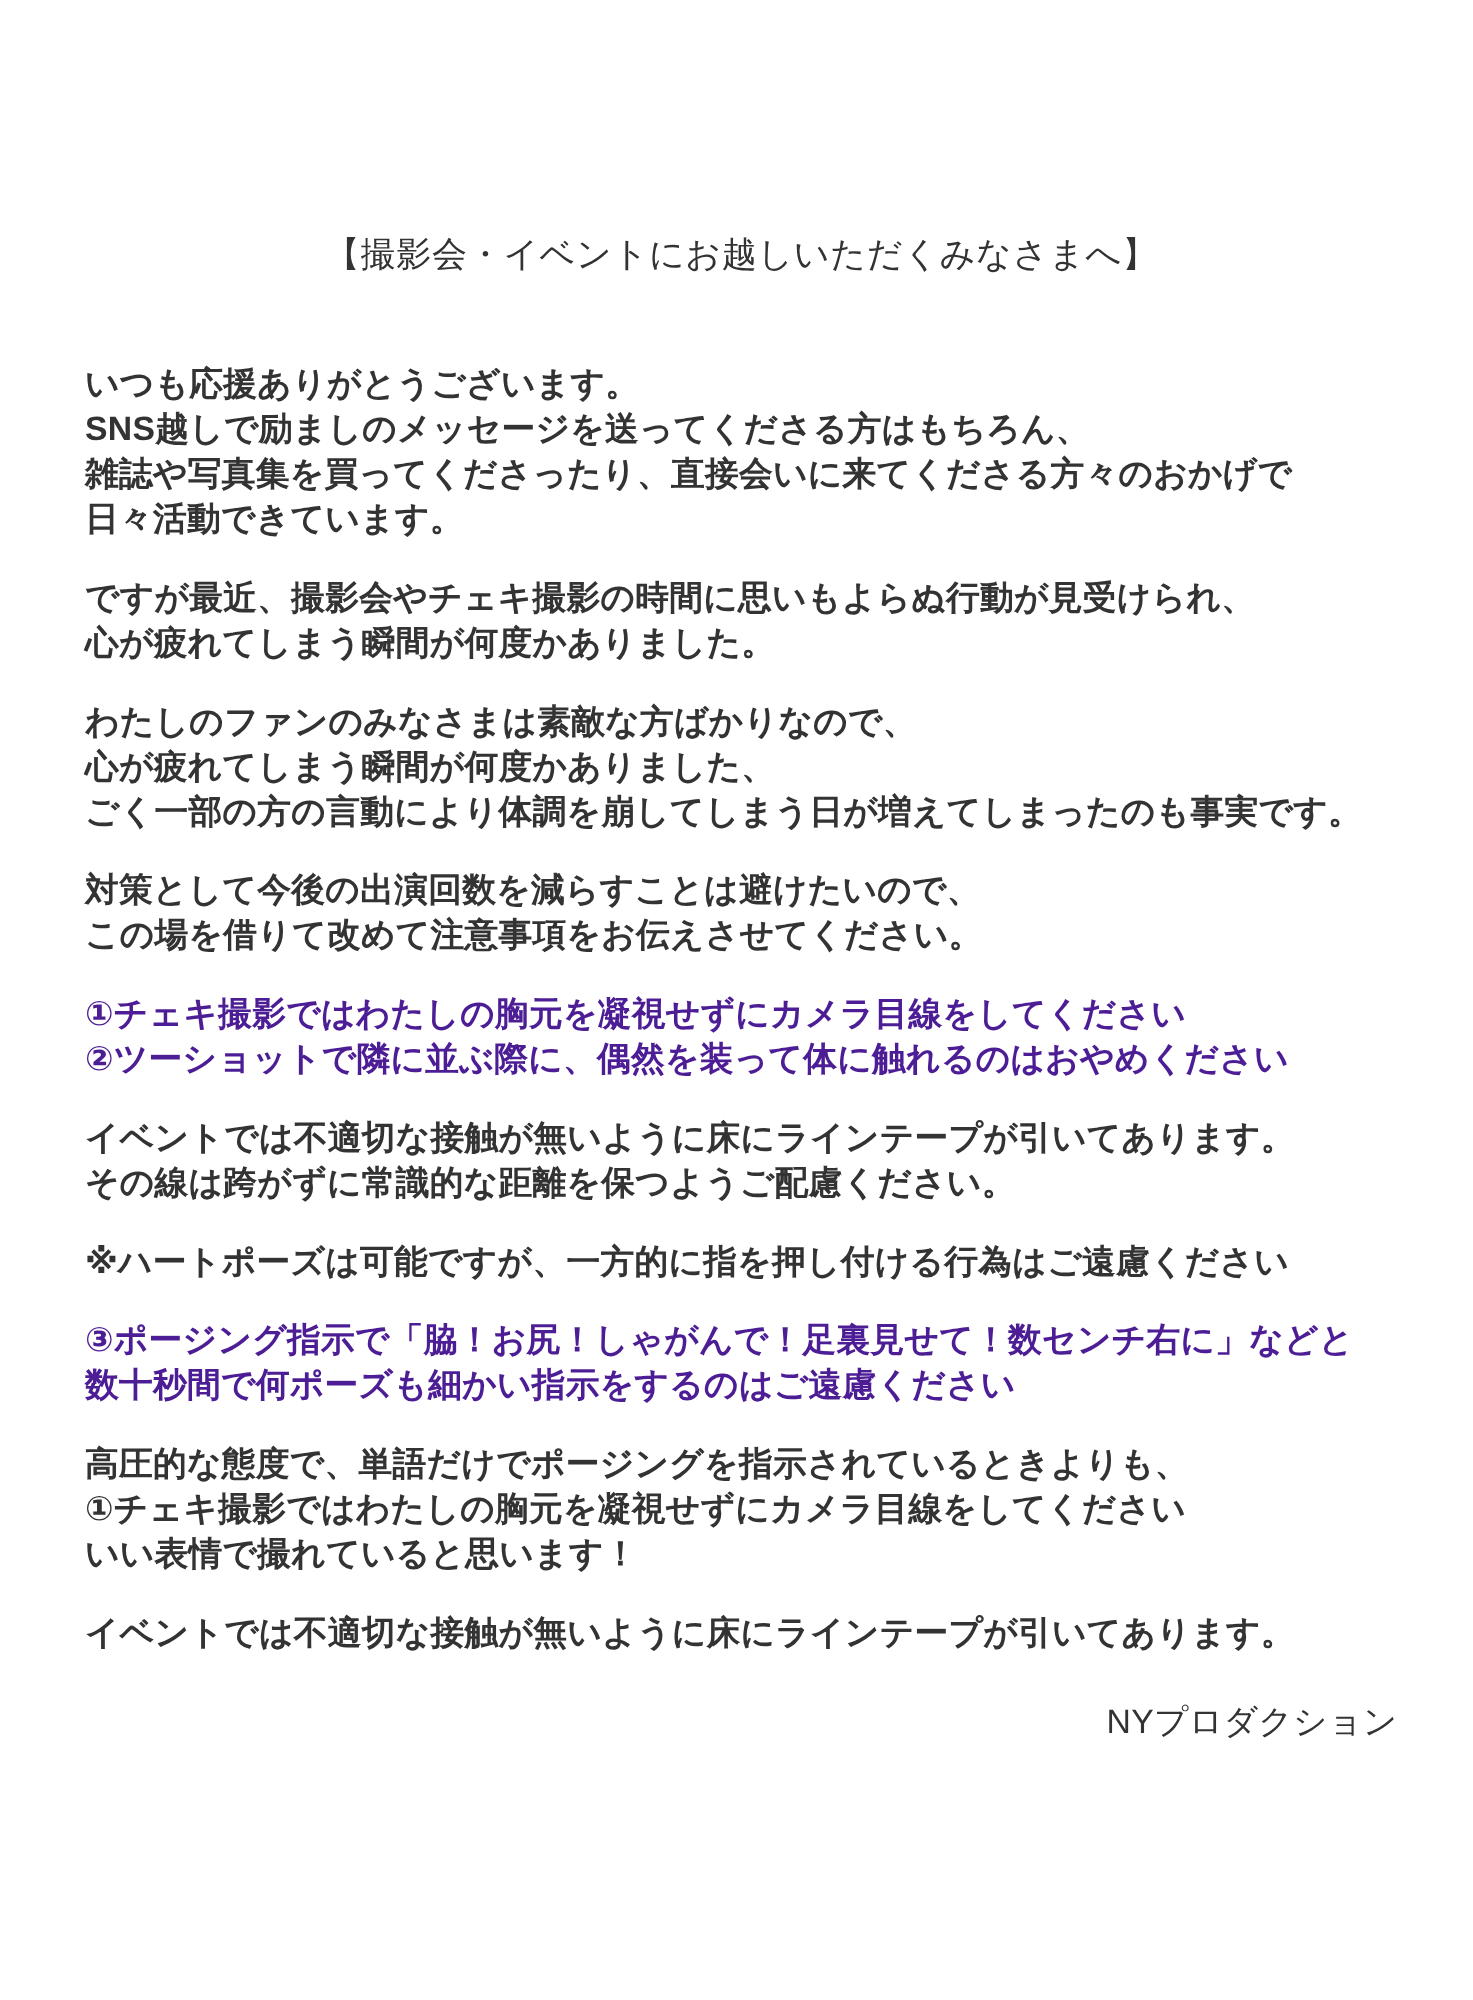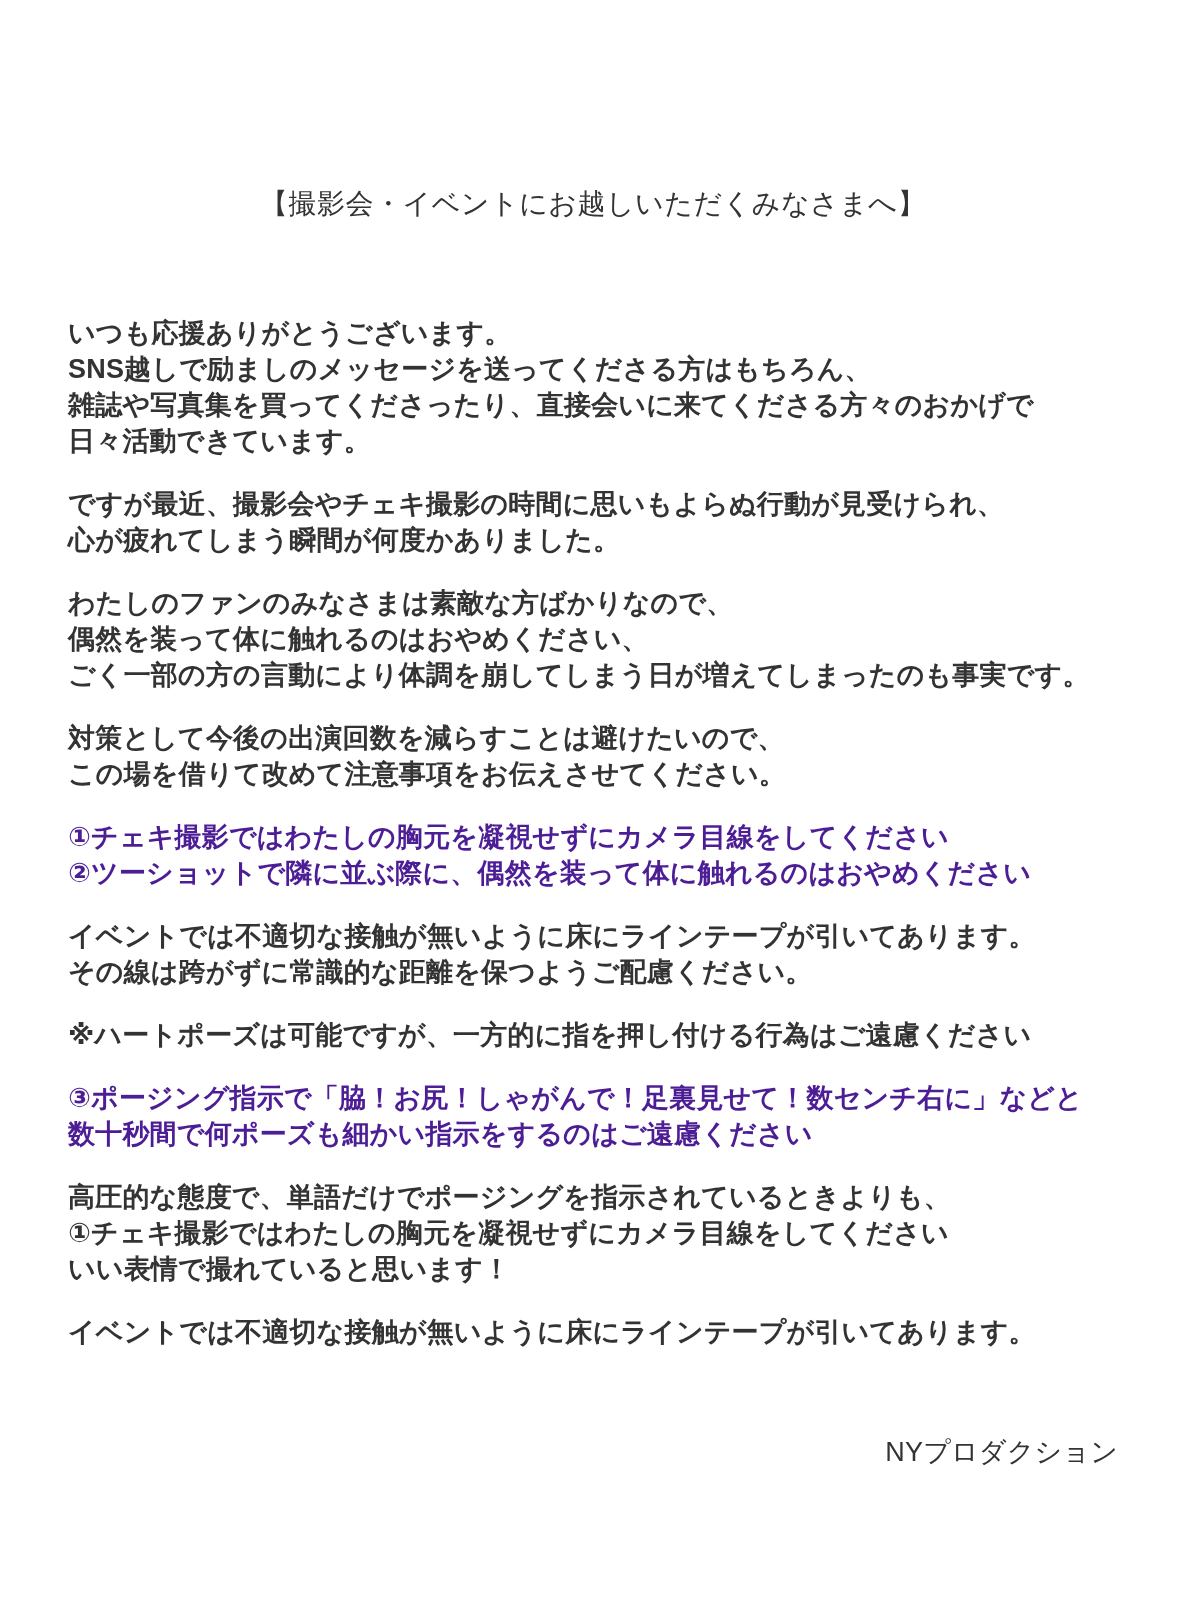--- a/index.html
+++ b/index.html
@@ -15,21 +15,21 @@
   }
   .page {
     box-sizing: border-box;
     width: 1178px;
     height: 1600px;
     background: #ffffff;
     color: #333333;
     padding: 185px 60px 0 68px;
   }
   .title {
-    margin: 0 0 92px 0;
+    margin: 0 0 66px 0;
     padding: 0;
     text-align: center;
     font-size: 28px;
     font-weight: 400;
     line-height: 38px;
     letter-spacing: 0.5px;
     color: #333333;
   }
   .para {
     margin: 0 0 27px 0;
@@ -39,21 +39,21 @@
     color: #333333;
     font-weight: bold;
   }
   .para.red {
     color: #4c1d95;
   }
   .line {
     white-space: nowrap;
   }
   .signature {
-    margin-top: 85px;
+    margin-top: 36px;
     text-align: right;
     font-size: 27px;
     line-height: 34px;
     letter-spacing: 0.2px;
     color: #333333;
   }
 </style>
 </head>
 <body>
 
@@ -68,21 +68,21 @@
     <div class="line">日々活動できています。</div>
   </div>
 
   <div class="para">
     <div class="line">ですが最近、撮影会やチェキ撮影の時間に思いもよらぬ行動が見受けられ、</div>
     <div class="line">心が疲れてしまう瞬間が何度かありました。</div>
   </div>
 
   <div class="para">
     <div class="line">わたしのファンのみなさまは素敵な方ばかりなので、</div>
-    <div class="line">偶然を装って体に触れるのはおやめください、</div>
+    <div class="line">心が疲れてしまう瞬間が何度かありました、</div>
     <div class="line">ごく一部の方の言動により体調を崩してしまう日が増えてしまったのも事実です。</div>
   </div>
 
   <div class="para">
     <div class="line">対策として今後の出演回数を減らすことは避けたいので、</div>
     <div class="line">この場を借りて改めて注意事項をお伝えさせてください。</div>
   </div>
 
   <div class="para red">
     <div class="line">①チェキ撮影ではわたしの胸元を凝視せずにカメラ目線をしてください</div>

